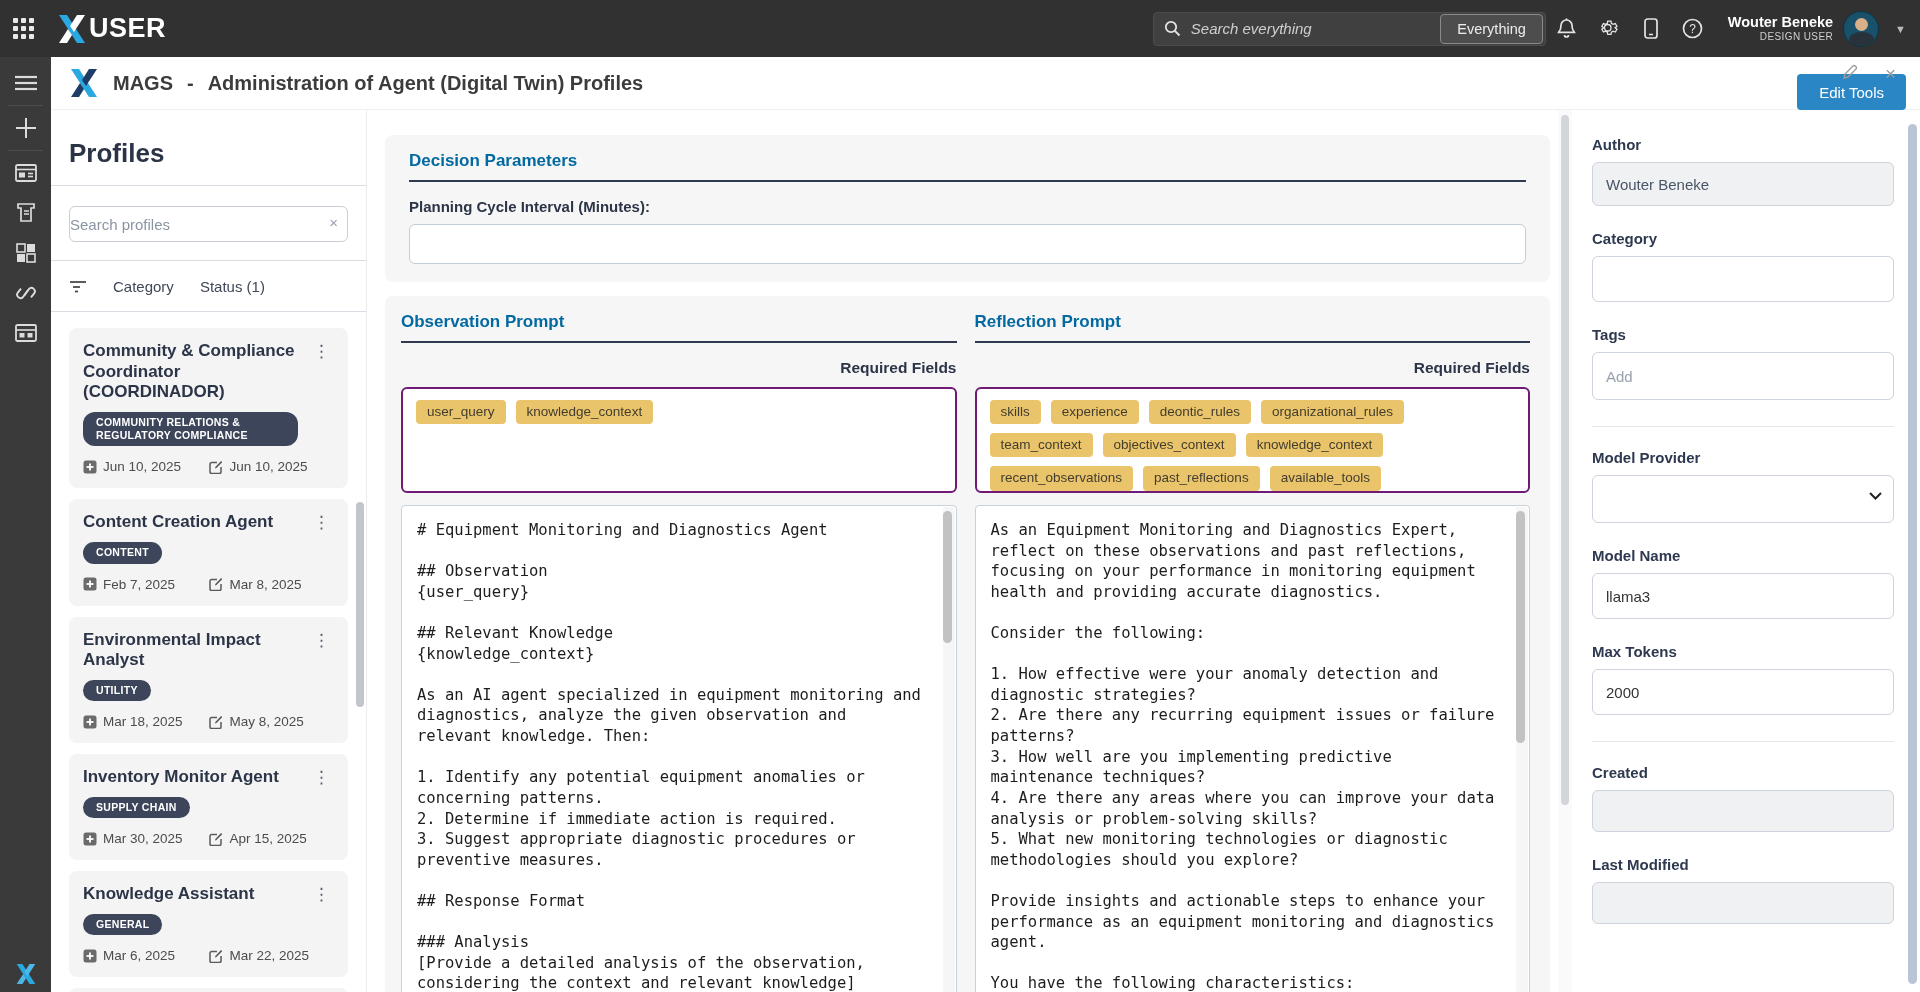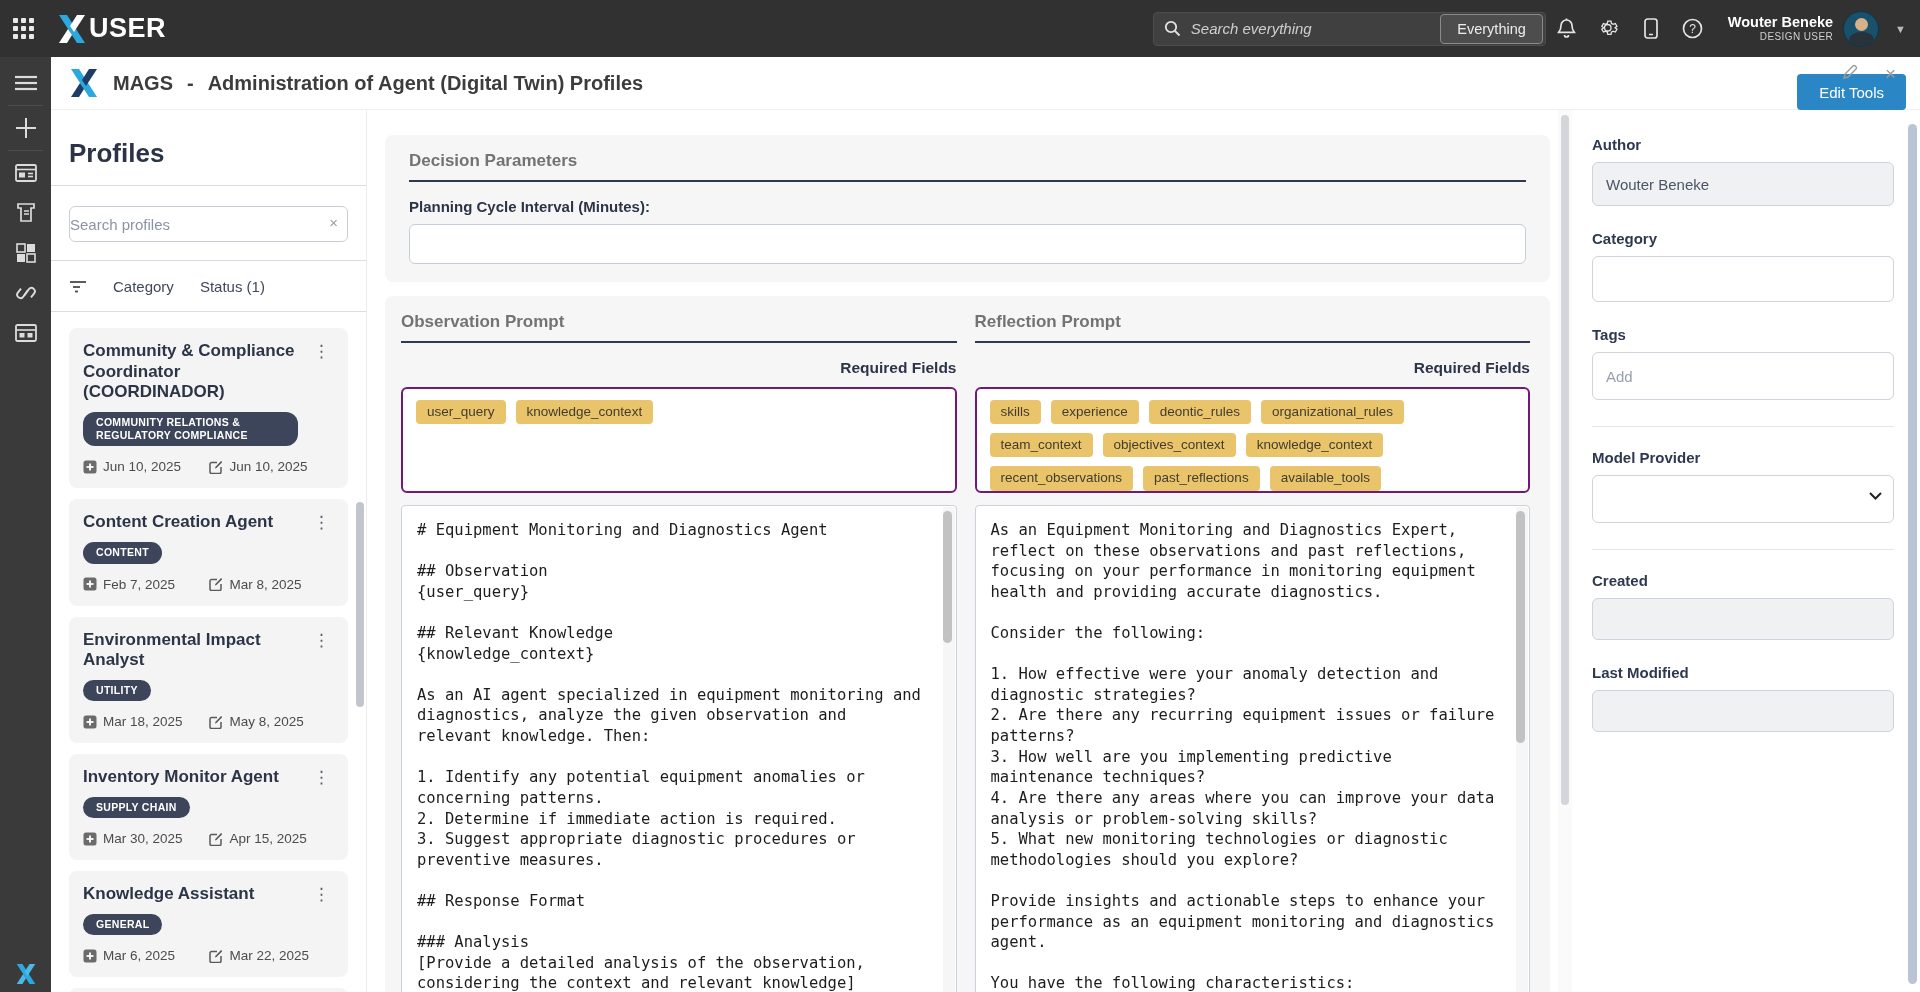--- a/index.html
+++ b/index.html
@@ -71,21 +71,21 @@
   .kebab { color:#565d6b; font-size:17px; line-height:1; padding:2px 4px; cursor:pointer; }
   .p-pill { display:inline-block; background:#3c4559; color:#fff; font-size:10.5px; font-weight:bold; letter-spacing:.3px; border-radius:12px; padding:4px 13px; margin-top:9px; line-height:1.25; max-width:215px; }
   .p-dates { display:flex; margin-top:13px; font-size:13.5px; color:#4c4c4c; }
   .p-date { display:flex; align-items:center; gap:6px; width:50%; }
   .profiles-sb { position:absolute; right:2px; top:392px; width:8px; height:205px; background:#c2c5cc; border-radius:4px; }
 
   
   .main-wrap { flex:1; min-width:0; padding:25px 8px 0 18px; background:#fff; overflow:hidden; }
   .card { background:#f6f6f7; border-radius:8px; }
   .card-decision { padding:16px 24px 18px; }
-  .sec-title { font-size:17px; font-weight:bold; color:#737373; padding-bottom:9px; border-bottom:2px solid #2f3a50; }
+  .sec-title { font-size:17px; font-weight:bold; color:#0369a1; padding-bottom:9px; border-bottom:2px solid #2f3a50; }
   .plan-label { font-size:15px; font-weight:bold; color:#2c3547; margin-top:16px; }
   .plan-input { width:100%; height:40px; margin-top:9px; border:1px solid #c5cdd8; border-radius:6px; background:#fff; outline:none; padding:0 12px; font-size:15px; font-family:"Liberation Sans",sans-serif; }
   .card-prompts { margin-top:14px; padding:16px 20px 20px 16px; height:800px; display:flex; gap:18px; }
   .prompt-col { flex:1; min-width:0; display:flex; flex-direction:column; }
   .rf-label { font-size:15.5px; font-weight:bold; color:#2c3547; margin-top:16px;text-align:right; }
   .rf-box { margin-top:10px; min-height:106px; background:#fff; border:2px solid #701a75; border-radius:6px; padding:11px 13px; display:flex; flex-wrap:wrap; gap:9px 10px; align-content:flex-start; }
   .chip { background:#e9c46a; color:#423d2e; font-size:13.5px; padding:4px 11px; border-radius:4px; line-height:1.2; white-space:nowrap; }
   .ta-wrap { position:relative; margin-top:12px; flex:1; }
   .prompt-ta { width:100%; height:600px; resize:none; border:1px solid #c9d1db; border-radius:4px; background:#fff; padding:14px 26px 14px 15px; font-family:"DejaVu Sans Mono", monospace; font-size:15.5px; line-height:1.33; color:#1d1d1d; outline:none; overflow:hidden; }
   .ta-track { position:absolute; top:2px; right:2px; bottom:2px; width:12px; background:#f6f6f6; border-radius:0 4px 4px 0; }
@@ -535,20 +535,28 @@
             <div class="d-label">Model Provider</div>
             <div class="select-wrap">
               <select><option></option></select>
               <span class="select-caret">
                 <svg width="13" height="8" viewBox="0 0 13 8">
                     <path d="M1 1 L6.5 6.5 L12 1" fill="none" stroke="#222" stroke-width="2"></path>
                   </svg>
               </span>
             </div>
           </div>
+          <div class="d-group">
+            <div class="d-label">Model Name</div>
+            <input class="d-input h46" type="text" value="llama3" style="">
+          </div>
+          <div class="d-group" style="margin-bottom:0;">
+            <div class="d-label">Max Tokens</div>
+            <input class="d-input h46" type="text" value="2000" style="">
+          </div>
           <div class="d-div"></div>
           <div class="d-group">
             <div class="d-label">Created</div>
             <input class="d-input d-readonly h42" type="text" readonly="" value="" style="">
           </div>
           <div class="d-group">
             <div class="d-label">Last Modified</div>
             <input class="d-input d-readonly h42" type="text" readonly="" value="" style="">
           </div>
           <div class="details-sb"></div>

